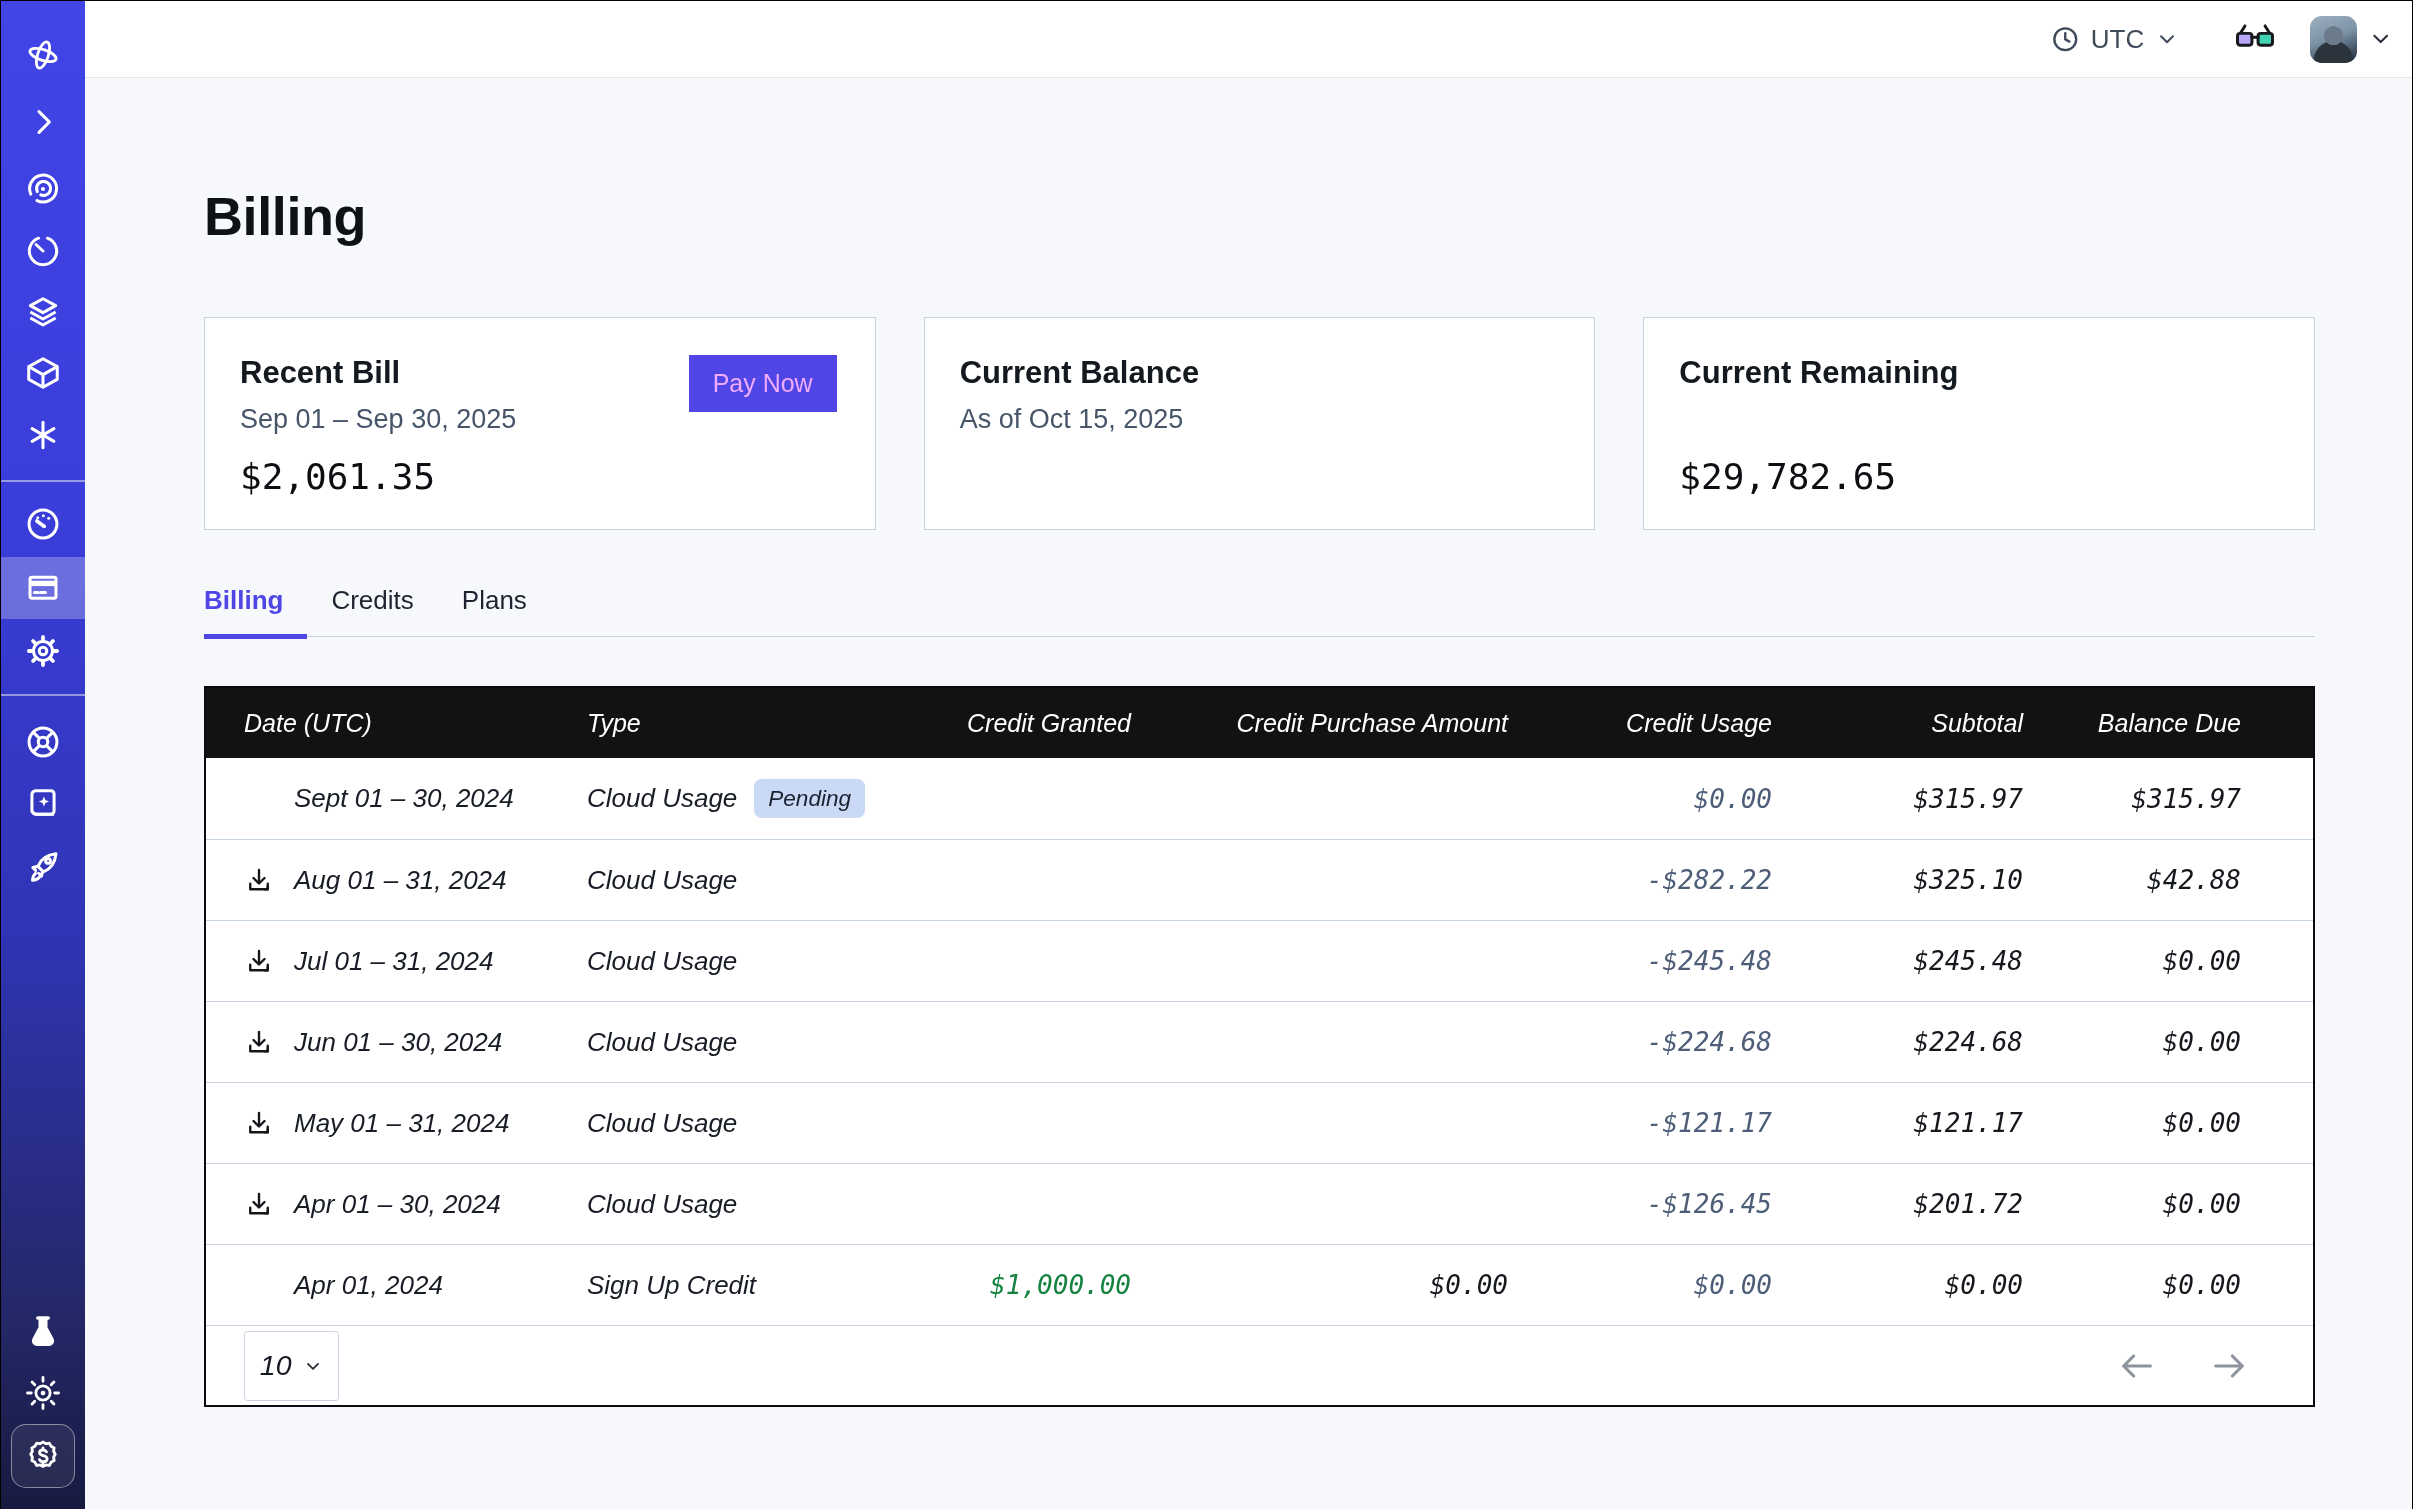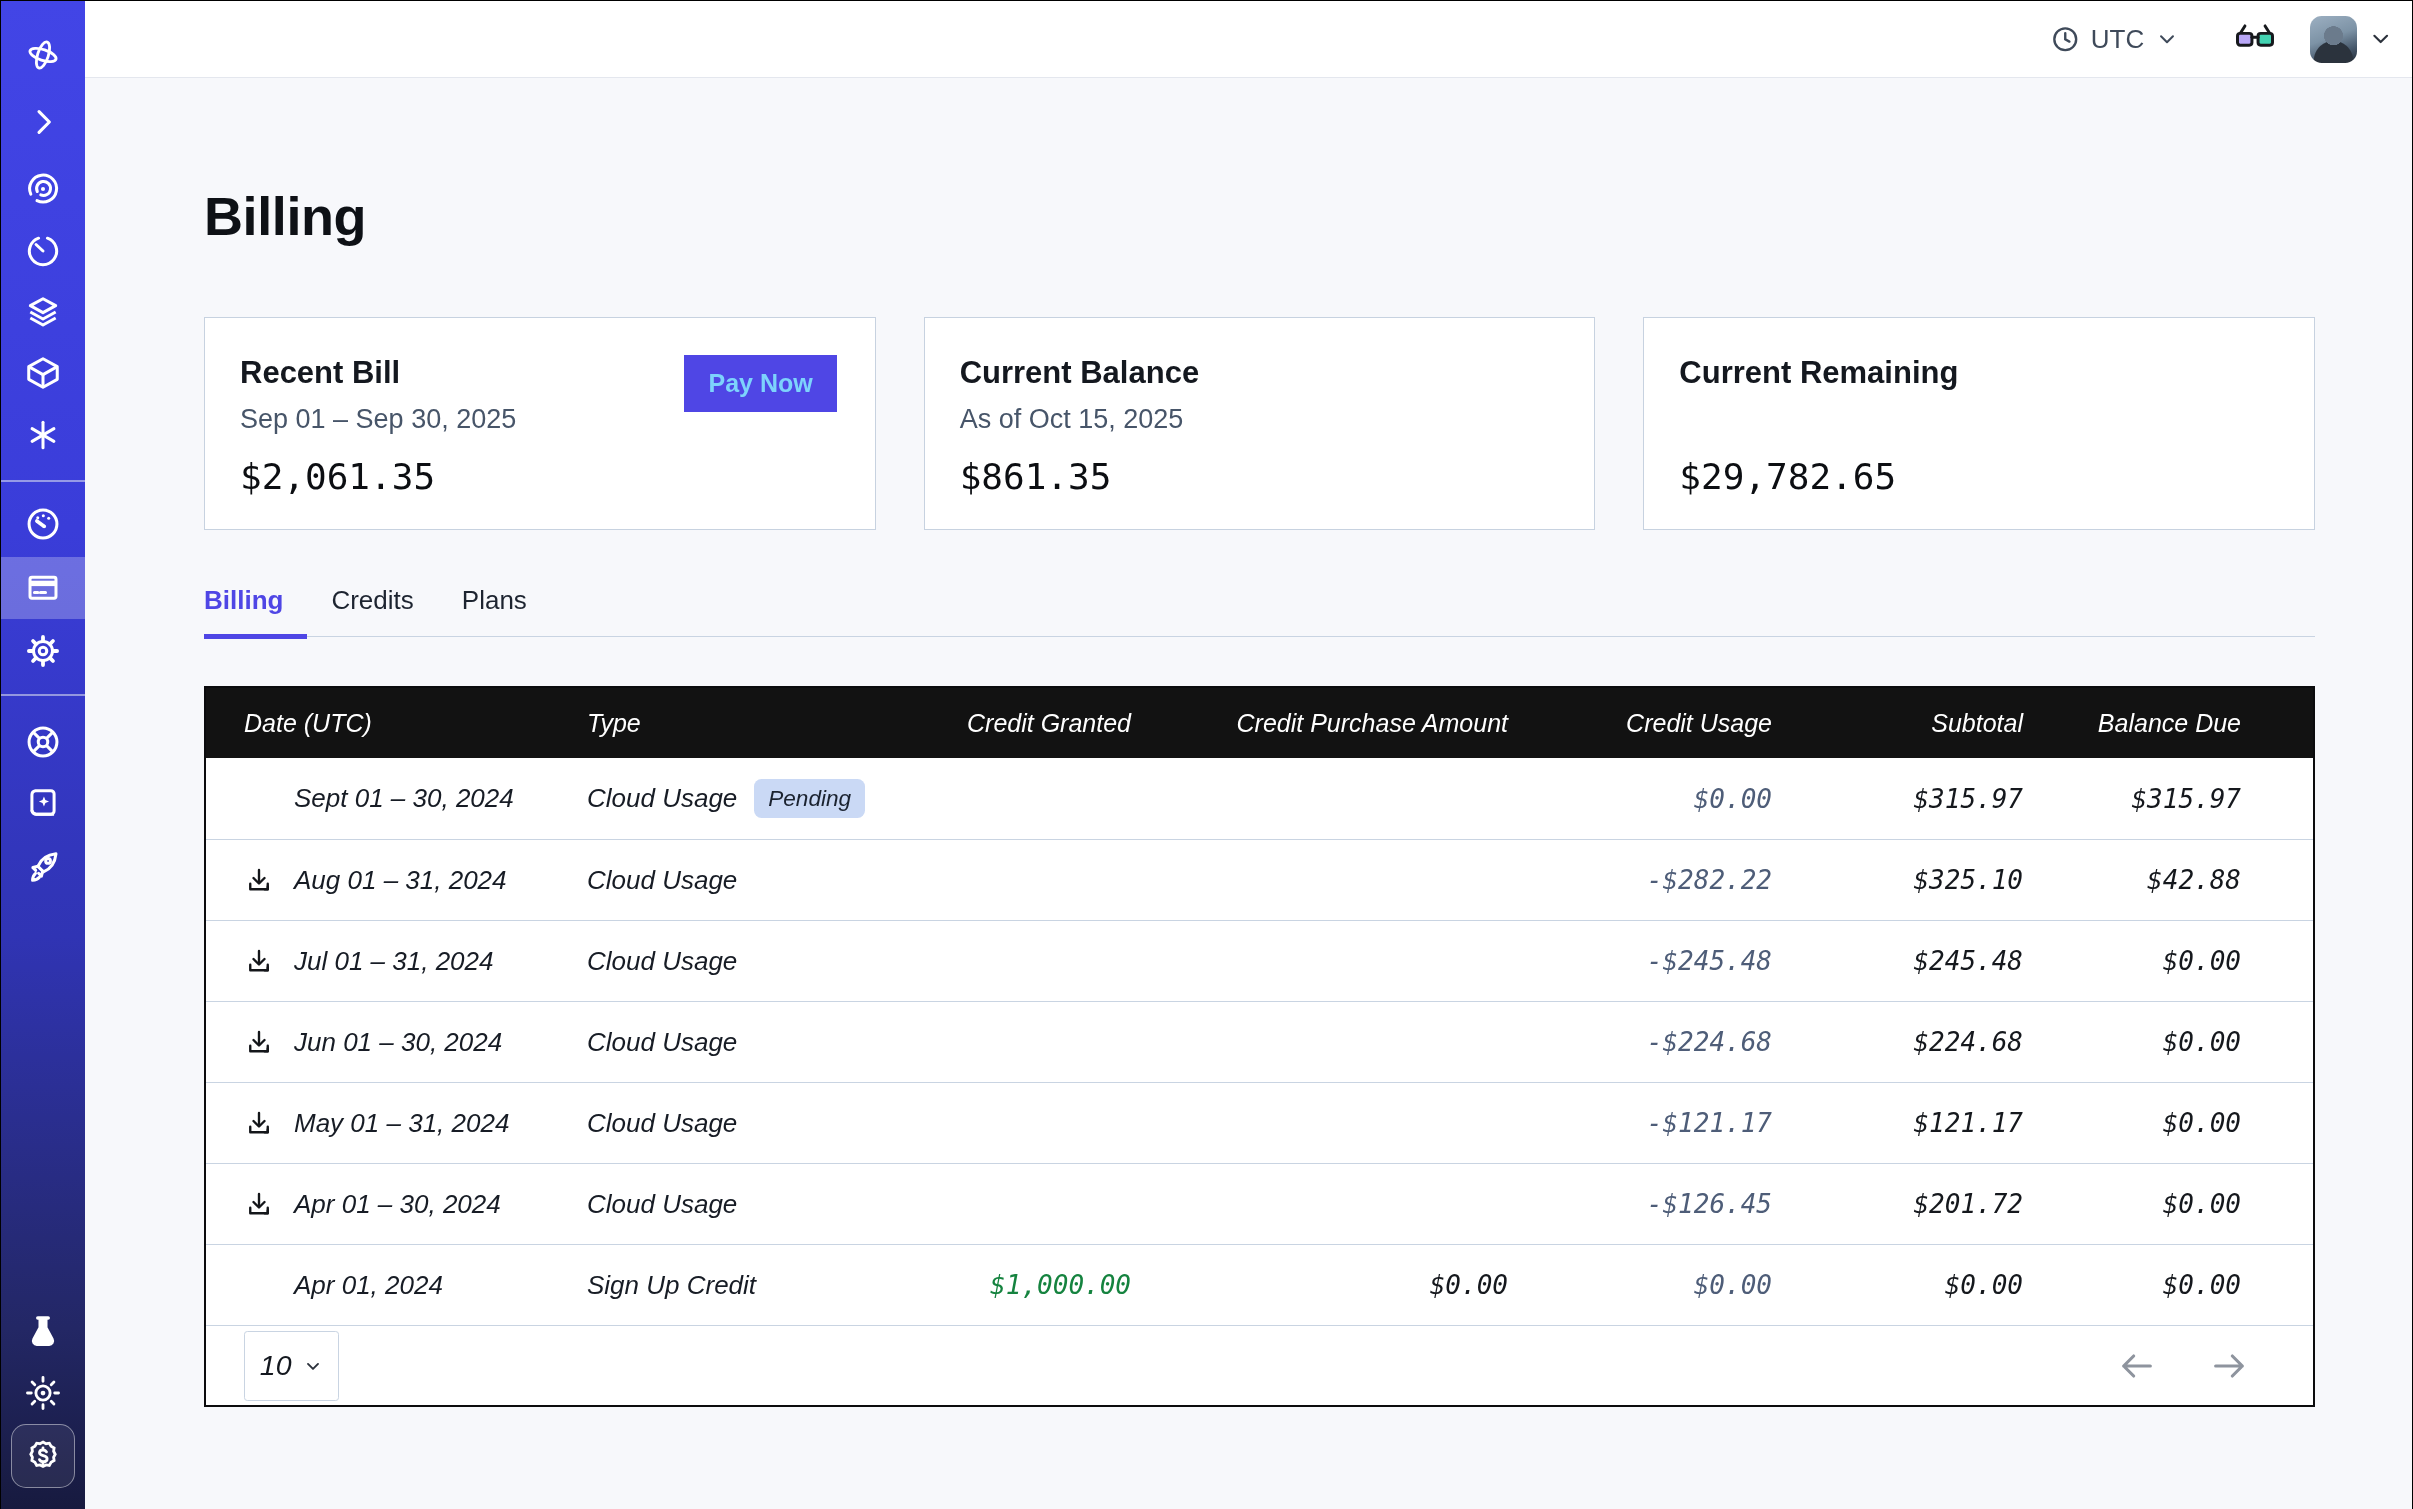--- a/index.html
+++ b/index.html
@@ -33,21 +33,21 @@
   
   .main { position:absolute; left:84px; top:79px; right:0; bottom:0; padding:0 97px 0 119px; }
   .page-title { margin-top:105px; font-size:54px; font-weight:700; color:#0e1116; letter-spacing:-0.4px; }
 
   .cards { display:flex; gap:48px; margin-top:70px;border-radius:6px; }
   .card { flex:1; height:213px; background:#fff; border:1.7px solid #c7d2e0; padding:37px 38px 32px 35px; display:flex; flex-direction:column; }
   .card-top { display:flex; align-items:flex-start; justify-content:space-between; }
   .card-title { font-size:31px; font-weight:700; color:#14181f; }
   .card-sub { font-size:27px; color:#475569; margin-top:13.4px; }
   .card-amount { font-family:"DejaVu Sans Mono", monospace; font-size:36px; color:#0c0e12; margin-top:auto; }
-  .paynow { background:#4f46e5; color:#7dd3fc; font-size:25px; font-weight:700; padding:14.2px 24px; border:none; cursor:pointer; font-family:inherit; }
+  .paynow { background:#4f46e5; color:#f0abfc; font-size:25px; font-weight:400; padding:14.2px 24px; border:none; cursor:pointer; font-family:inherit; }
 
   .tabs { display:flex; margin-top:55px; border-bottom:1.7px solid #c9d4e2; }
   .tab { position:relative; font-size:26px; color:#1d2430; font-weight:500; padding:0 0 20px 0; margin-right:48px; cursor:pointer; }
   .tab.active { color:#4f46e5; font-weight:600; }
   .tab.active::after { content:""; position:absolute; left:0; bottom:-2.5px; width:calc(100% + 23.4px); height:5px; background:#4f46e5; }
 
   
   .tablebox { margin-top:49px; background:#fff; border:2.5px solid #0b0b0d;font-style:italic; }
   .tgrid { display:grid; grid-template-columns:381px 335px 209px 377px 264px 251px 218px; padding-right:71px; align-items:center; }
   .thead { background:#121212; height:70px; }
@@ -234,21 +234,20 @@
         </div>
         <div class="card-amount">$2,061.35</div>
       </div>
       <div class="card">
         <div class="card-top">
             <div>
           <div class="card-title">Current Balance</div>
           <div class="card-sub">As of Oct 15, 2025</div>
         </div>
           </div>
-        <div class="card-amount">$861.35</div>
       </div>
       <div class="card">
         <div class="card-top">
             <div>
           <div class="card-title">Current Remaining</div>
         </div>
           </div>
         <div class="card-amount">$29,782.65</div>
       </div>
     </section>

